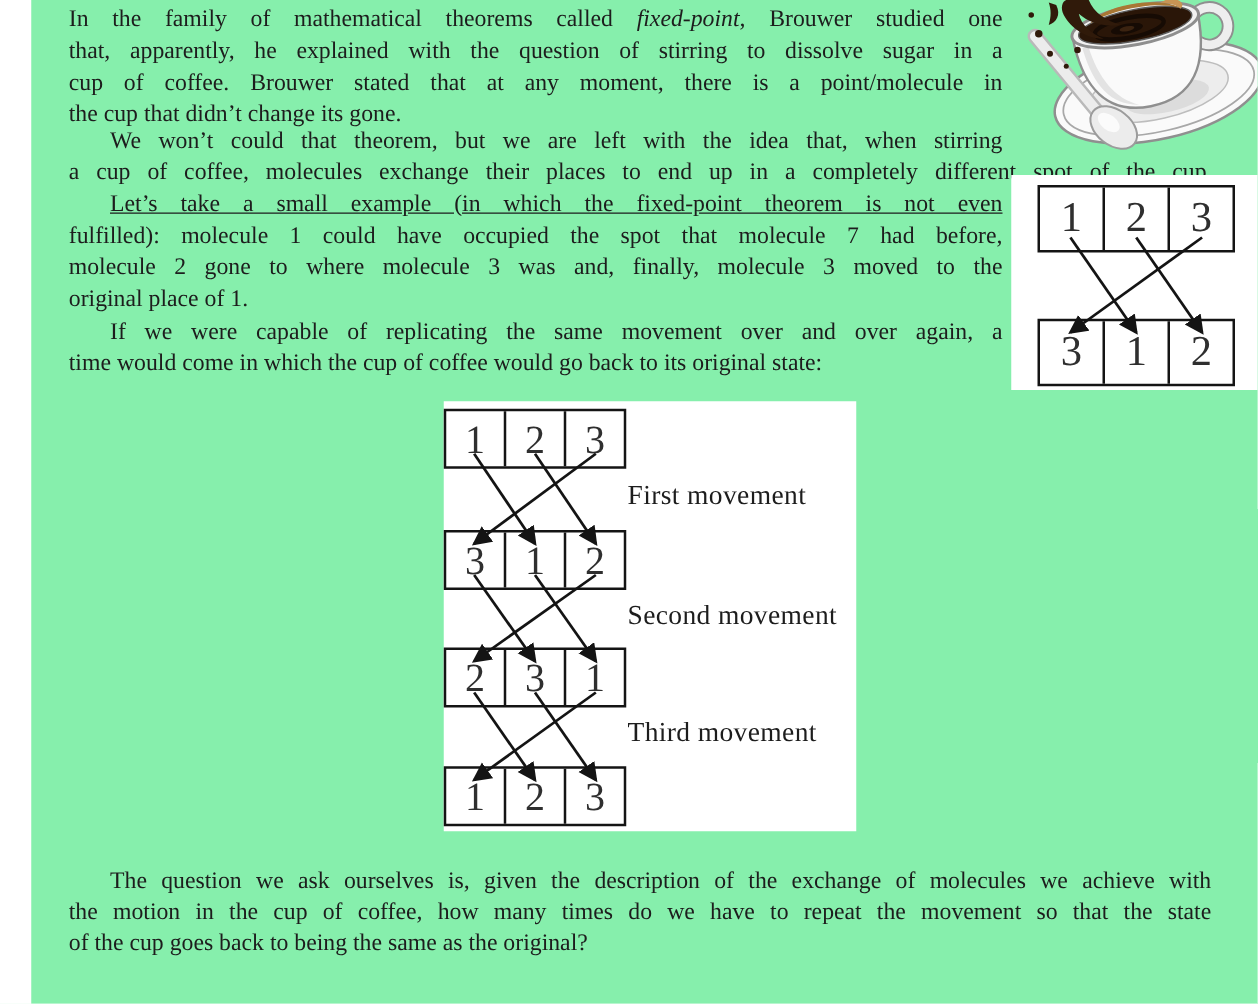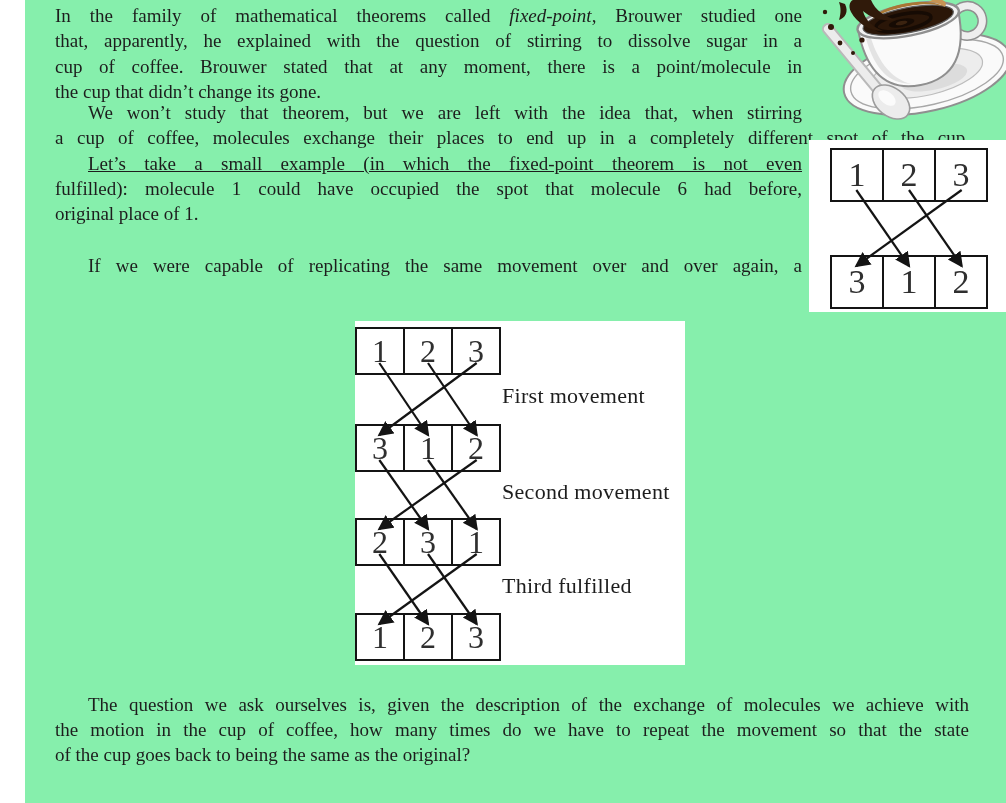--- a/index.html
+++ b/index.html
@@ -27,30 +27,32 @@
 <div class="page">
 
   <div id="paragraphs">
       <div class="para" style="top: 3px; width: 747px;">
         <div class="tl just"><span>In the family of mathematical theorems called </span><span class="it">fixed-point</span><span>, Brouwer studied one</span></div>
         <div class="tl just"><span>that, apparently, he explained with the question of stirring to dissolve sugar in a</span></div>
         <div class="tl just"><span>cup of coffee. Brouwer stated that at any moment, there is a point/molecule in</span></div>
         <div class="tl"><span>the cup that didn’t change its gone.</span></div>
       </div>
       <div class="para" style="top: 99.5px; width: 747px;">
-        <div class="tl just" style="text-indent: 33px;"><span>We won’t study that theorem, but we are left with the idea that, when stirring</span></div>
+        <div class="tl just" style="text-indent: 33px;"><span>We won’t could that theorem, but we are left with the idea that, when stirring</span></div>
         <div class="tl just" style="width: 915px;"><span>a cup of coffee, molecules exchange their places to end up in a completely different spot of the cup.</span></div>
       </div>
       <div class="para" style="top: 150.5px; width: 747px;">
         <div class="tl just" style="text-indent: 33px; text-decoration: underline;"><span>Let’s take a small example (in which the fixed-point theorem is not even</span></div>
-        <div class="tl just"><span>fulfilled): molecule 1 could have occupied the spot that molecule 6 had before,</span></div>
+        <div class="tl just"><span>fulfilled): molecule 1 could have occupied the spot that molecule 7 had before,</span></div>
+        <div class="tl just"><span>molecule 2 gone to where molecule 3 was and, finally, molecule 3 moved to the</span></div>
         <div class="tl"><span>original place of 1.</span></div>
       </div>
       <div class="para" style="top: 252.5px; width: 747px;">
         <div class="tl just" style="text-indent: 33px;"><span>If we were capable of replicating the same movement over and over again, a</span></div>
+        <div class="tl"><span>time would come in which the cup of coffee would go back to its original state:</span></div>
       </div>
       <div class="para" style="top: 691.5px; width: 914px;">
         <div class="tl just" style="text-indent: 33px;"><span>The question we ask ourselves is, given the description of the exchange of molecules we achieve with</span></div>
         <div class="tl just"><span>the motion in the cup of coffee, how many times do we have to repeat the movement so that the state</span></div>
         <div class="tl"><span>of the cup goes back to being the same as the original?</span></div>
       </div>
     </div>
 
   <div id="coffee">
     <svg width="215" height="128" viewBox="0 0 215 128">
@@ -131,21 +133,21 @@
         <div class="perm-cell" style="font-size: 32px;">3</div>
         <div class="perm-cell" style="font-size: 32px;">1</div>
       </div>
       <div class="perm-row" style="left: 0px; top: 292px; width: 146px; height: 48px;">
         <div class="perm-cell" style="font-size: 32px;">1</div>
         <div class="perm-cell" style="font-size: 32px;">2</div>
         <div class="perm-cell" style="font-size: 32px;">3</div>
       </div>
       <div class="move-label" style="left: 147px; top: 158px;">Second movement</div>
       <div class="move-label" style="left: 147px; top: 62px;">First movement</div>
-      <div class="move-label" style="left: 147px; top: 252px;">Third fulfilled</div>
+      <div class="move-label" style="left: 147px; top: 252px;">Third movement</div>
       <svg width="330" height="344">
         <defs>
           <marker id="ah-fig-large" markerWidth="8" markerHeight="8" refX="6" refY="3.5" orient="auto">
             <path d="M0,0 L7,3.5 L0,7 Z" fill="#141414"></path>
           </marker>
         </defs>
         <line x1="24.333333333333332" y1="42" x2="73" y2="114" stroke="#141414" stroke-width="2.2" marker-end="url(#ah-fig-large)"></line>
         <line x1="73" y1="42" x2="121.66666666666667" y2="114" stroke="#141414" stroke-width="2.2" marker-end="url(#ah-fig-large)"></line>
         <line x1="121.66666666666667" y1="42" x2="24.333333333333332" y2="114" stroke="#141414" stroke-width="2.2" marker-end="url(#ah-fig-large)"></line>
         <line x1="24.333333333333332" y1="139" x2="73" y2="208" stroke="#141414" stroke-width="2.2" marker-end="url(#ah-fig-large)"></line>

